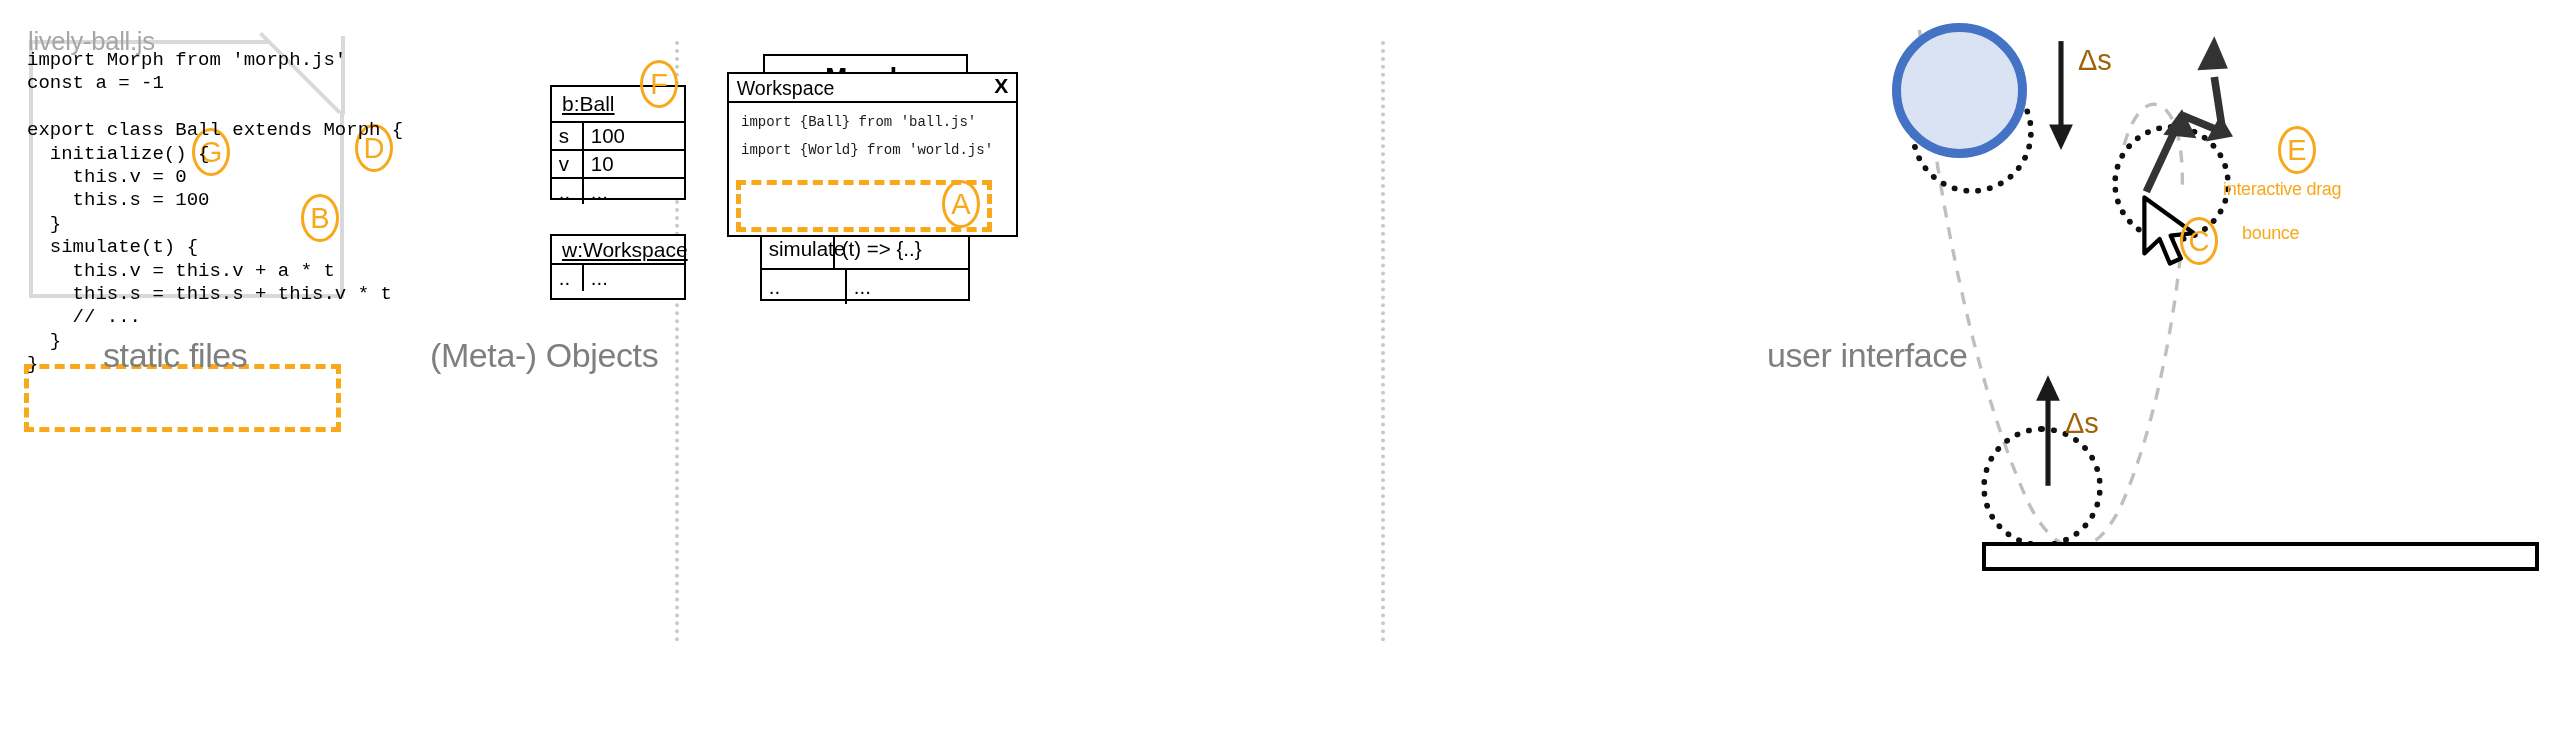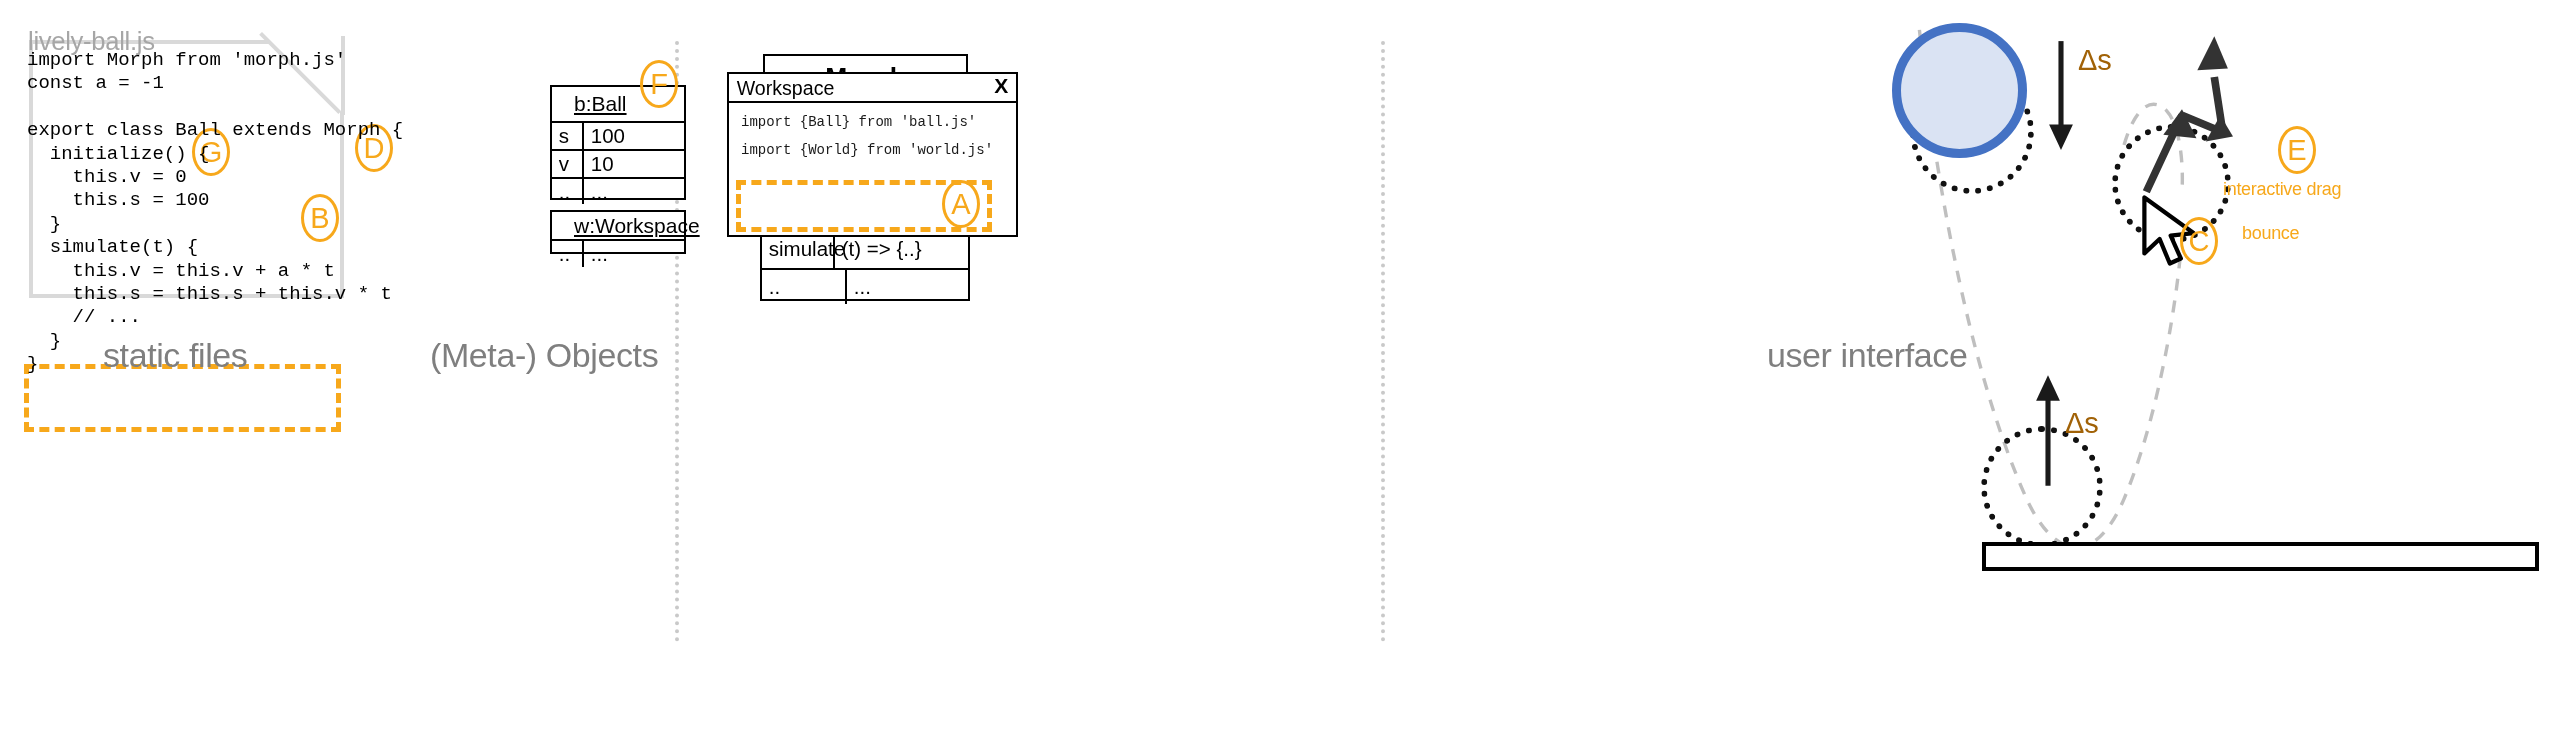--- a/index.html
+++ b/index.html
@@ -217,21 +217,21 @@
   
   .obj-box {
     position: absolute;
     border: 2.6px solid #000;
     box-sizing: border-box;
     background: #fff;
   }
   .obj-title {
     font-size: 21px;
     text-decoration: underline;
-    padding-left: 22px;
+    padding-left: 10px;
     display: flex;
     align-items: center;
     color: #000;
   }
 
   
   #inherit-arrow { position: absolute; left: 865px; top: 92px; }
 
   
   #ball-scene { position: absolute; left: 1858px; top: 0px; width: 718px; height: 741px; }
@@ -347,21 +347,21 @@
       <div class="uml-cell" style="flex:1;">10</div>
     </div>
     <div class="uml-row" style="height:27px;">
       <div class="uml-cell left" style="width:32px;">..</div>
       <div class="uml-cell" style="flex:1;">...</div>
     </div>
   </div>
 
   <div class="marker" style="left:640px; top:60px; width:38px; height:48px;">F</div>
 
-  <div class="obj-box" style="left:550px; top:210px; width:136px; height:44px;">
+  <div class="obj-box" style="left:550px; top:234px; width:136px; height:66px;">
     <div class="obj-title" style="height:27px;">w:Workspace</div>
     <div class="uml-row" style="height:28px;">
       <div class="uml-cell left" style="width:32px;">..</div>
       <div class="uml-cell" style="flex:1;">...</div>
     </div>
   </div>
 
   <div class="column-caption" style="left:430px; top:336px;">(Meta-) Objects</div>
 
   <div id="workspace-window">

